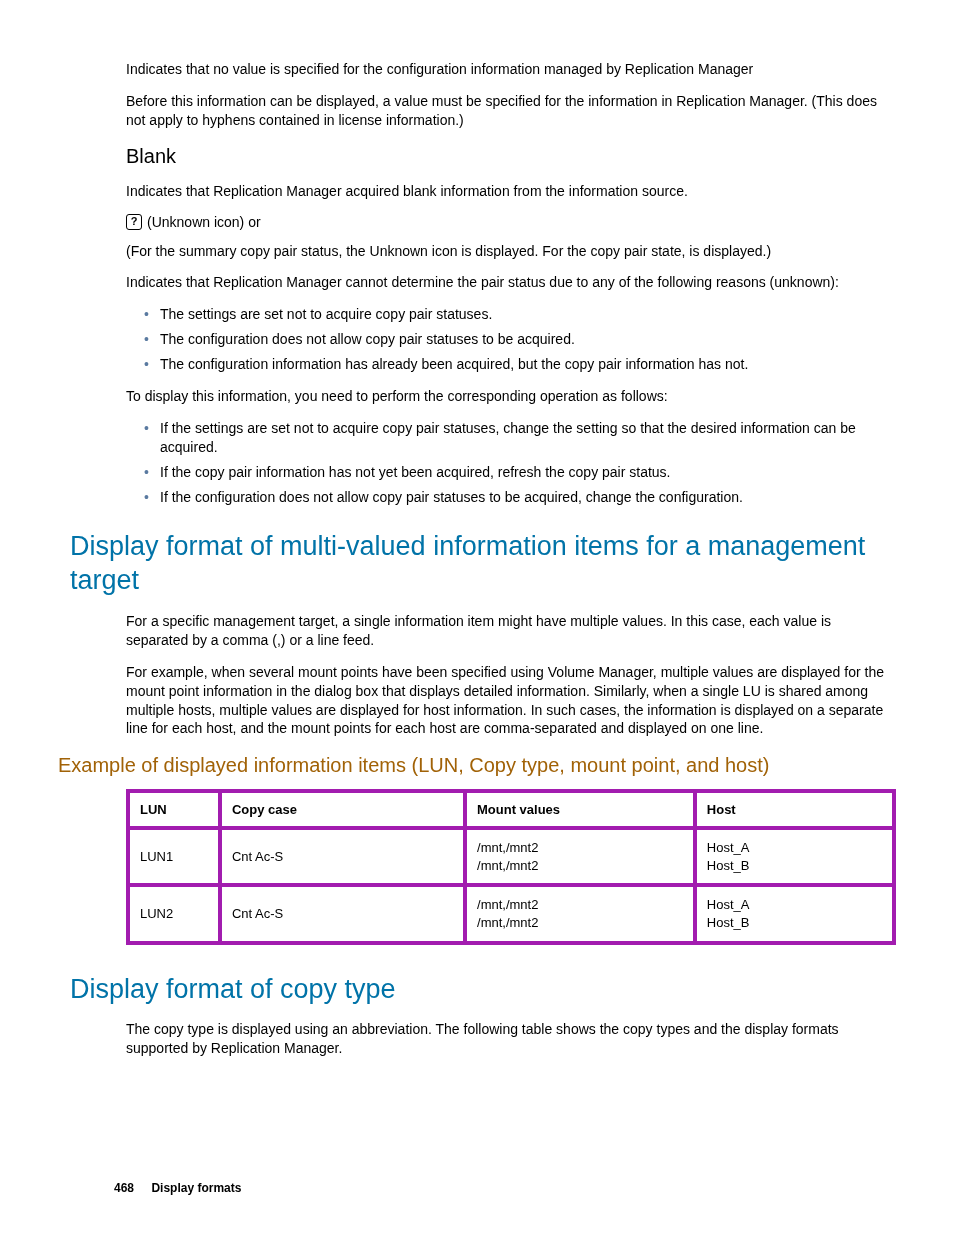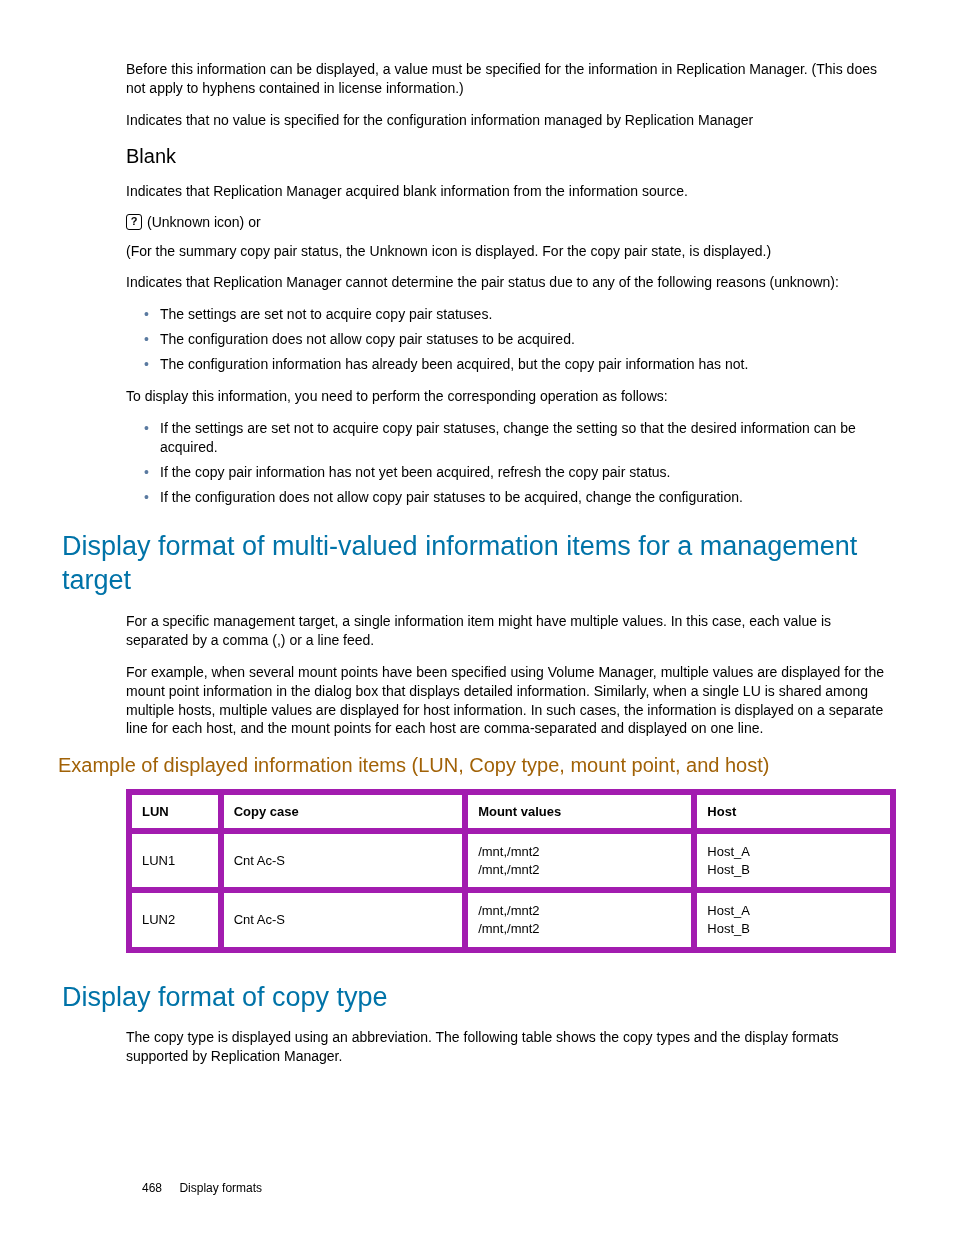--- a/index.html
+++ b/index.html
@@ -25,56 +25,57 @@
   ul li { position: relative; padding-left: 16px; font-size:14px; line-height:1.35; margin-bottom:6px; }
   ul li::before {
     content:"•"; position:absolute; left:0; top:0; color:#5a7aa0; font-size:14px;
   }
   h1.sec {
     font-family: Arial, Helvetica, sans-serif;
     font-weight: 400;
     color:#0073a8;
     font-size:27px;
     line-height:1.25;
-    margin: 24px 0 14px 4px;
+    margin: 24px 0 14px 12px;
   }
   h2.sub {
     font-weight:400;
     color:#a16207;
     font-size:20px;
     margin: 16px 0 12px 0;
   }
   table.data {
     width: 100%;
     border-collapse: collapse;
     border: 1.5px solid #000;
     margin-top: 6px;
     margin-bottom: 28px;
   }
   table.data th, table.data td {
-    border: 6px solid #a21caf;
+    border: 4px solid #a21caf;
     font-size:13px;
     text-align:left;
     padding: 9px 10px;
     vertical-align: middle;
   }
   table.data th { font-weight:bold; }
   .multiline { white-space: pre-line; line-height:1.35;}
   .footer {
-    position:absolute; bottom:40px; left:142px;
+    position:absolute; bottom:40px; left:114px;
     font-size:12px;
+    font-weight:bold;
   }
   .footer .pnum { margin-right:14px;}
 </style>
 </head>
 <body>
 
 <div class="content">
+  <p>Indicates that no value is specified for the configuration information managed by Replication Manager</p>
   <p>Before this information can be displayed, a value must be specified for the information in Replication Manager. (This does not apply to hyphens contained in license information.)</p>
-  <p>Indicates that no value is specified for the configuration information managed by Replication Manager</p>
   <p class="small-label">Blank</p>
   <p>Indicates that Replication Manager acquired blank information from the information source.</p>
 
   <div class="icon-line">
     <span class="unknown-icon">?</span>
     <span style="font-size:14px;">(Unknown icon) or</span>
   </div>
 
   <p>(For the summary copy pair status, the Unknown icon is displayed. For the copy pair state, is displayed.)</p>
   <p>Indicates that Replication Manager cannot determine the pair status due to any of the following reasons (unknown):</p>

